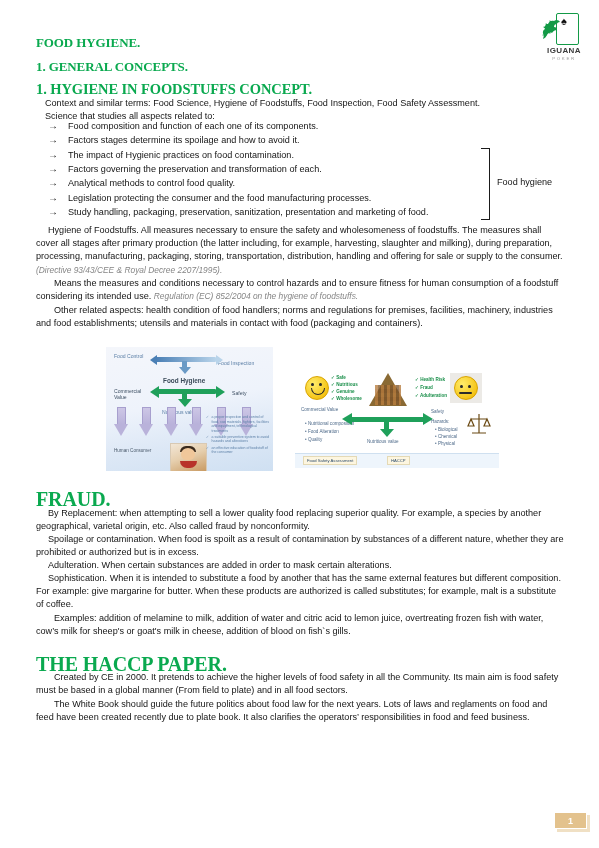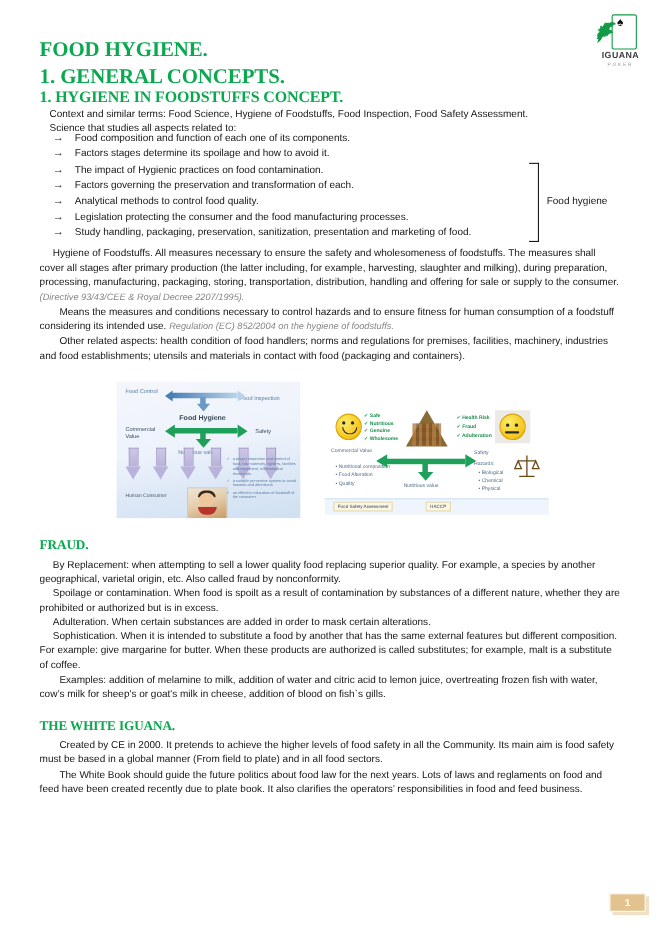--- a/index.html
+++ b/index.html
@@ -74,41 +74,41 @@
     color: #9a9a9a;
     margin-top: 1px;
   }
 
   
   .h1 {
     position: absolute;
     left: 36px;
     font-family: "Liberation Serif", serif;
     font-weight: bold;
-    font-size: 19px;
+    font-size: 13px;
     color: #0aa94f;
     letter-spacing: -0.1px;
     white-space: nowrap;
   }
   .h2 {
     position: absolute;
     left: 36px;
     font-family: "Liberation Serif", serif;
     font-weight: bold;
     font-size: 14.5px;
     color: #0aa94f;
     letter-spacing: -0.1px;
     white-space: nowrap;
   }
   .h-section {
     position: absolute;
     left: 36px;
     font-family: "Liberation Serif", serif;
     font-weight: bold;
-    font-size: 12px;
+    font-size: 20px;
     color: #0aa94f;
     letter-spacing: -0.1px;
     white-space: nowrap;
   }
 
   
   .para {
     position: absolute;
     left: 36px;
     width: 528px;
@@ -510,21 +510,21 @@
   <div class="para small-indent" style="top:559px;">
     <b class="lead">Adulteration.</b><span> When certain substances are added in order to mask certain alterations.</span>
   </div>
 
   <div class="para small-indent" style="top:572px;">
     <b class="lead">Sophistication.</b><span> When it is intended to substitute a food by another that has the same external features but different composition. For example: give margarine for butter. When these products are authorized is called substitutes; for example, malt is a substitute of coffee.</span>
   </div>
 
   <div class="para indent" style="top:612px;">Examples: addition of melamine to milk, addition of water and citric acid to lemon juice, overtreating frozen fish with water, cow’s milk for sheep's or goat's milk in cheese, addition of blood on fish`s gills.</div>
 
-  <div class="h-section" style="top:653px;">THE WHITE IGUANA.</div>
+  <div class="h-section" style="top:653px;">THE HACCP PAPER.</div>
 
   <div class="para indent" style="top:671px;">Created by CE in 2000. It pretends to achieve the higher levels of food safety in all the Community. Its main aim is food safety must be based in a global manner (From field to plate) and in all food sectors.</div>
   <div class="para indent" style="top:698px;">The White Book should guide the future politics about food law for the next years. Lots of laws and reglaments on food and feed have been created recently due to plate book. It also clarifies the operators’ responsibilities in food and feed business.</div>
 
   <div class="page-number-wrap">
     <div class="page-number-shadow"></div>
     <div class="page-number">1</div>
   </div>
 
 </div>

